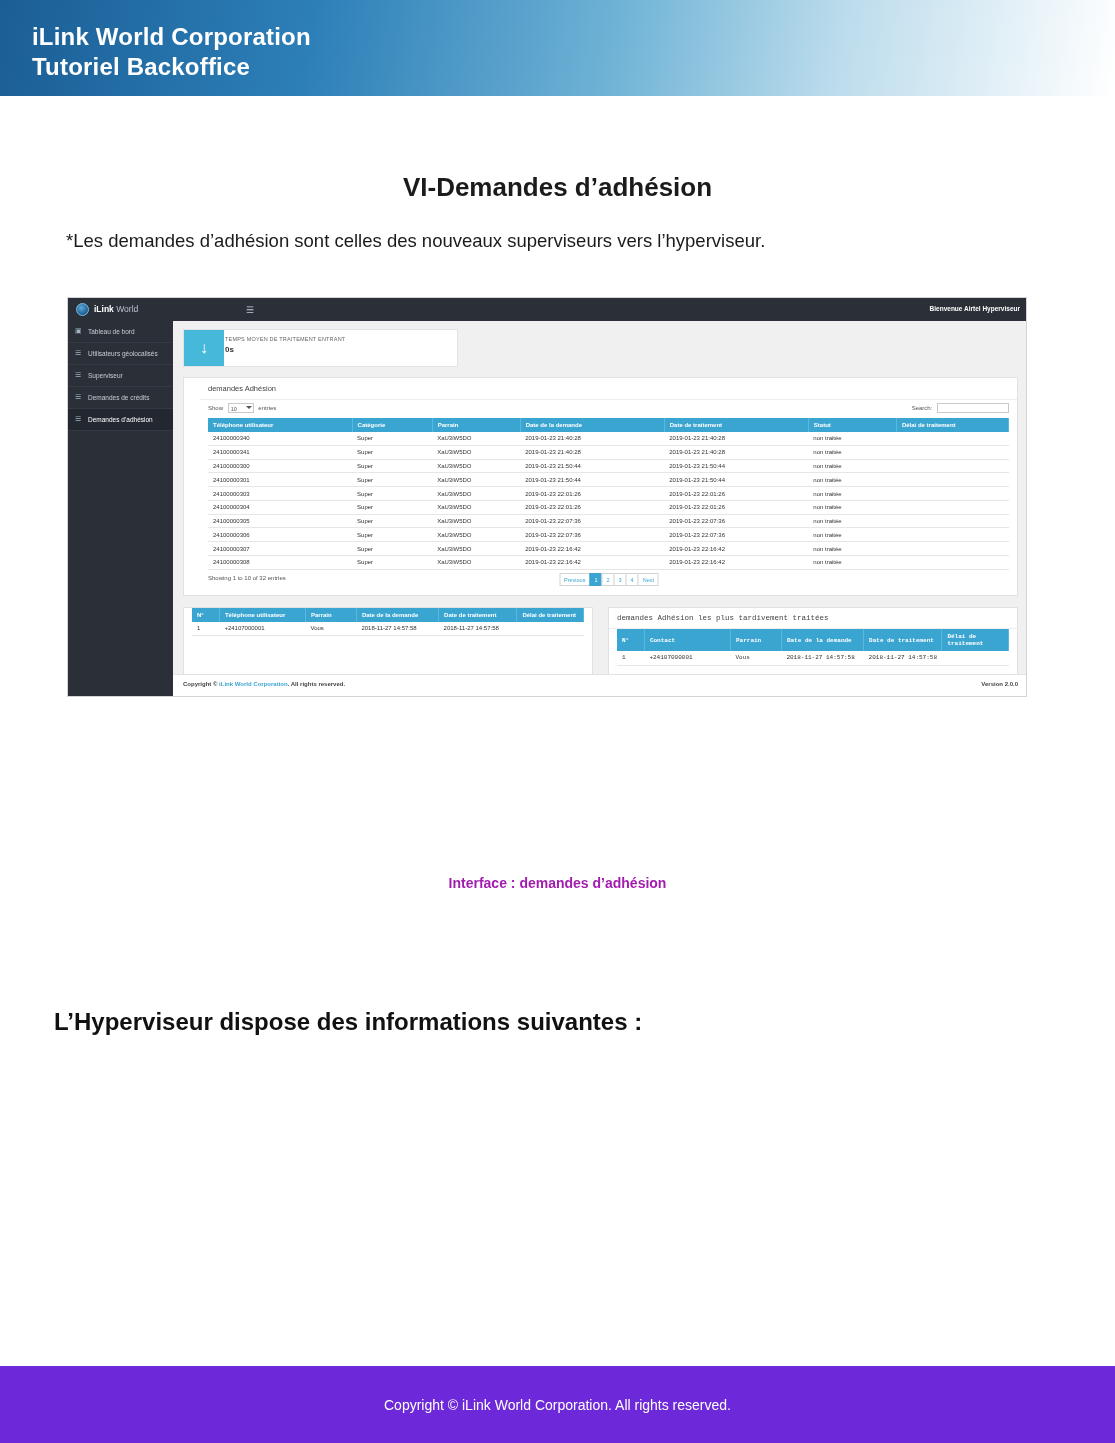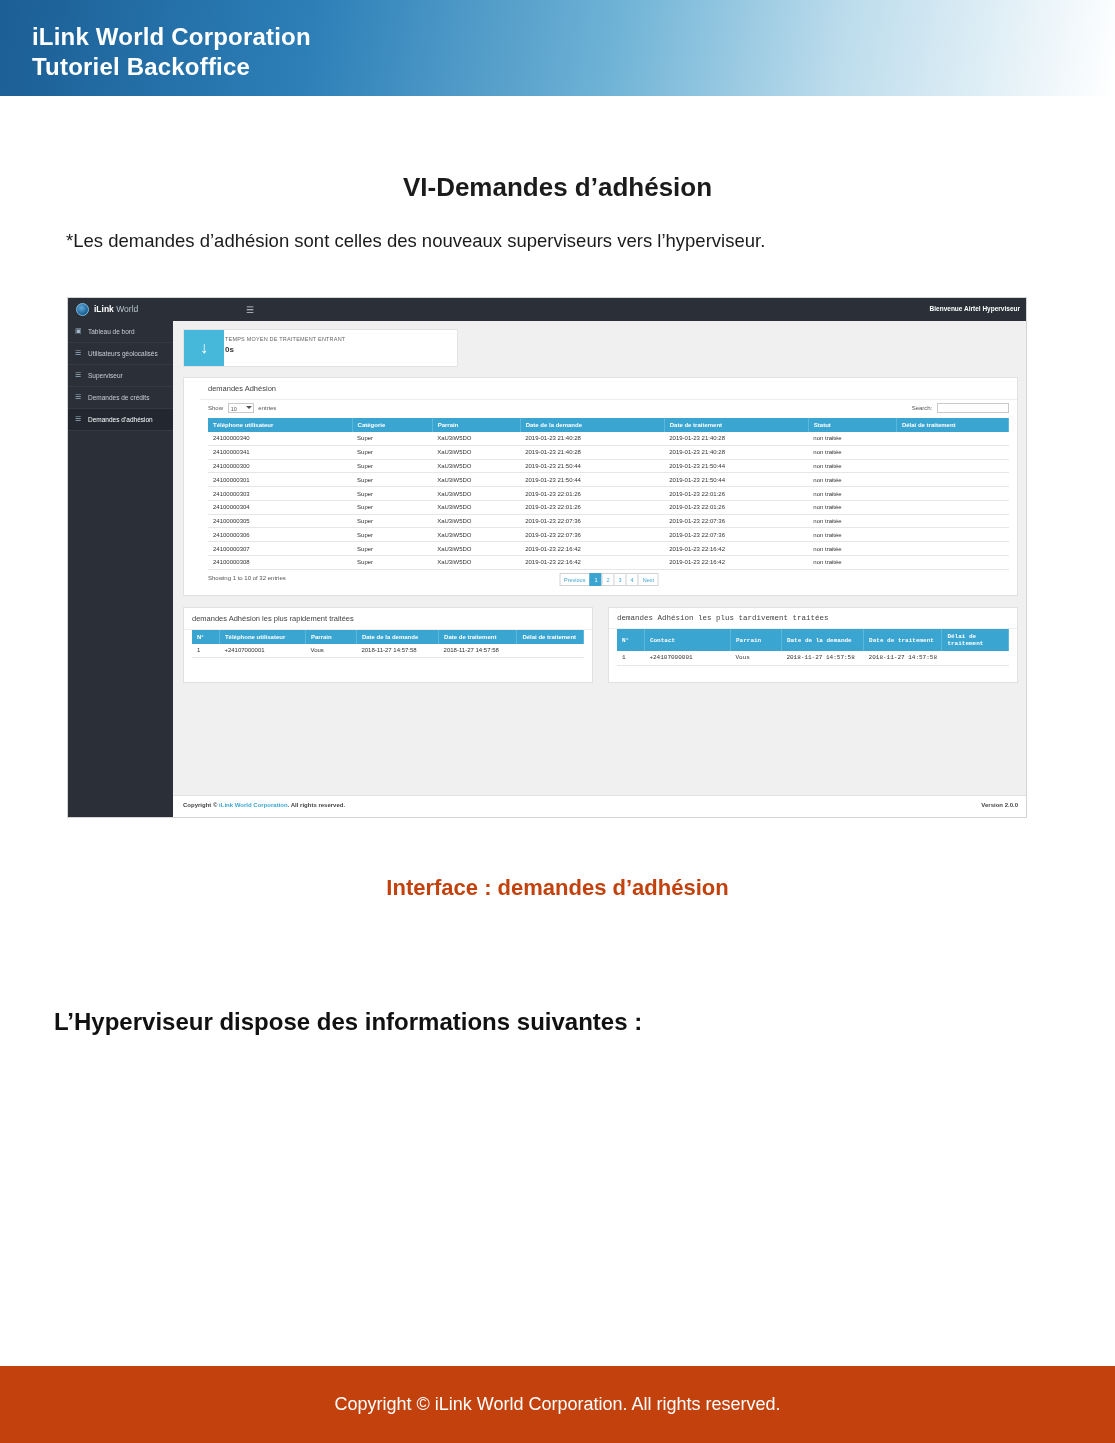--- a/index.html
+++ b/index.html
@@ -29,21 +29,21 @@
     position:absolute; left:0; top:172px; width:1115px;
     text-align:center; font-size:26px; font-weight:bold; color:#1b1b1b;
   }
   .doc-subtitle {
     position:absolute; left:66px; top:230px; width:990px;
     font-size:18.5px; color:#1b1b1b;
   }
 
   
   .shot {
-    position:absolute; left:67px; top:297px; width:960px; height:521px;
+    position:absolute; left:67px; top:297px; width:960px; height:400px;
     background:#ffffff; border:1px solid #d4d4d4;
     font-size:7px; color:#333;
     overflow:hidden;
   }
   .shot-topbar {
     position:absolute; left:0; top:0; width:960px; height:23px;
     background:#2a2f38;
   }
   .shot-topbar .logo-circle {
     position:absolute; left:8px; top:5px; width:13px; height:13px;
@@ -149,41 +149,41 @@
   .shot-footer {
     position:absolute; left:105px; bottom:0; width:855px; height:22px;
     background:#ffffff; border-top:1px solid #e2e2e2;
   }
   .shot-footer .cp { position:absolute; left:10px; top:6px; font-size:6px; color:#444; font-weight:bold; }
   .shot-footer .cp b { color:#3ba5d1; }
   .shot-footer .ver { position:absolute; right:10px; top:6px; font-size:6px; color:#444; font-weight:bold; }
 
   .caption {
     position:absolute; left:0; top:875px; width:1115px; text-align:center;
-    font-size:22px; font-weight:bold; color:#c2410c;
+    font-size:14px; font-weight:bold; color:#a21caf;
   }
 
   
   .info-block { position:absolute; left:54px; top:1008px; width:1020px; }
   .info-lead { font-size:24px; font-weight:bold; color:#111; font-family:"Liberation Sans", sans-serif; }
   .bullets { list-style:none; margin:10px 0 0 0; padding:0; }
   .bullets li {
     position:relative; padding-left:50px; margin-bottom:14px;
     font-size:22px; font-weight:bold; color:#111;
   }
   .bullets li:before {
     content:"•"; position:absolute; left:6px; top:-3px; font-size:22px;
   }
 
   
   .page-footer {
     position:absolute; left:0; bottom:0; width:1115px; height:77px;
-    background:#c2410c; color:#ffffff;
+    background:#6d28d9; color:#ffffff;
     display:flex; align-items:center; justify-content:center;
-    font-size:18px;
+    font-size:14px;
   }
 </style>
 </head>
 <body>
 
 <div class="page-header">
   <div class="brand">
     <span>iLink World Corporation</span>
     <span class="l2">Tutoriel Backoffice</span>
   </div>
@@ -370,21 +370,20 @@
           <span class="pg active">1</span>
           <span class="pg">2</span>
           <span class="pg">3</span>
           <span class="pg">4</span>
           <span class="pg">Next</span>
         </span>
       </div>
     </div>
 
     <div class="panel panel-fast">
-      <div class="panel-title">demandes Adhésion les plus rapidement traitées</div>
       <div class="grid-wrap">
         <table class="grid">
           <thead>
             <tr>
               <th style="width:7%">N°</th>
               <th style="width:22%">Téléphone utilisateur</th>
               <th style="width:13%">Parrain</th>
               <th style="width:21%">Date de la demande</th>
               <th style="width:20%">Date de traitement</th>
               <th style="width:17%">Délai de traitement</th>

